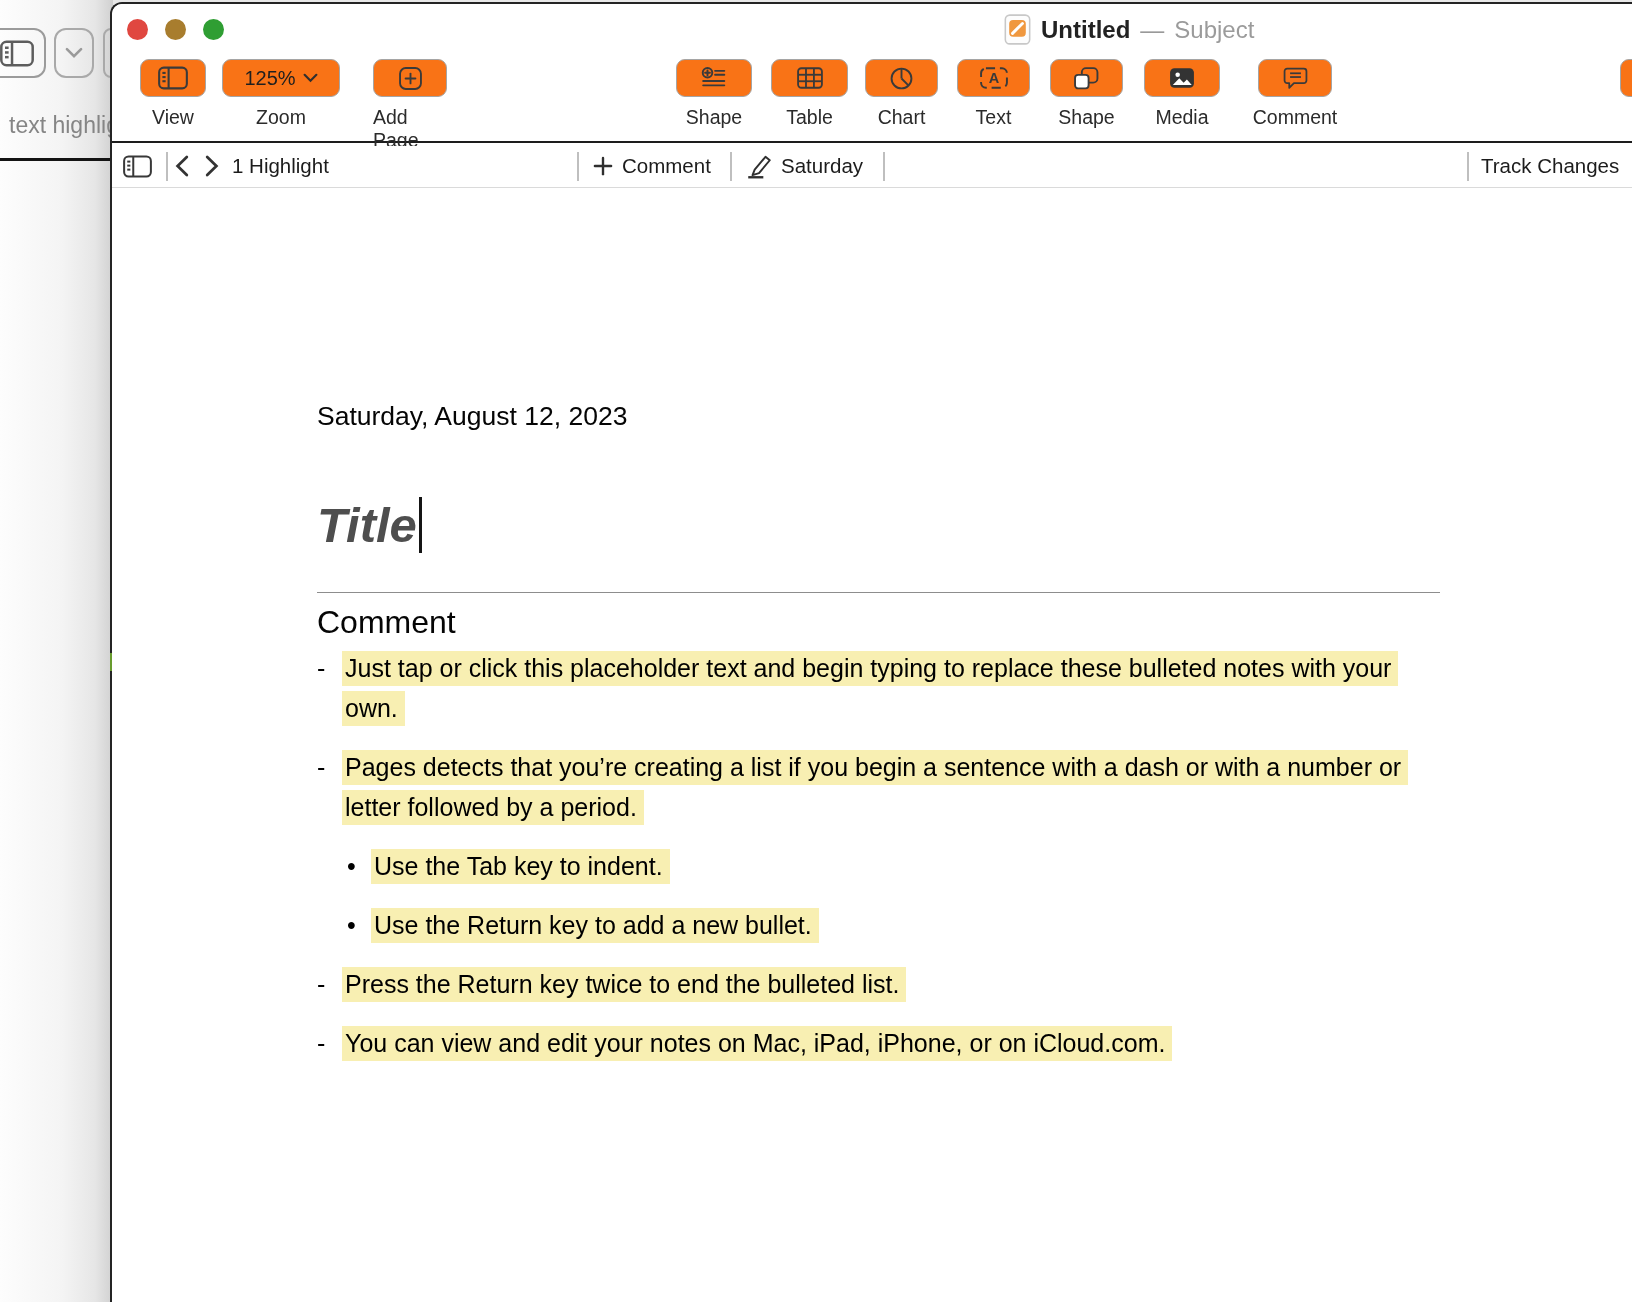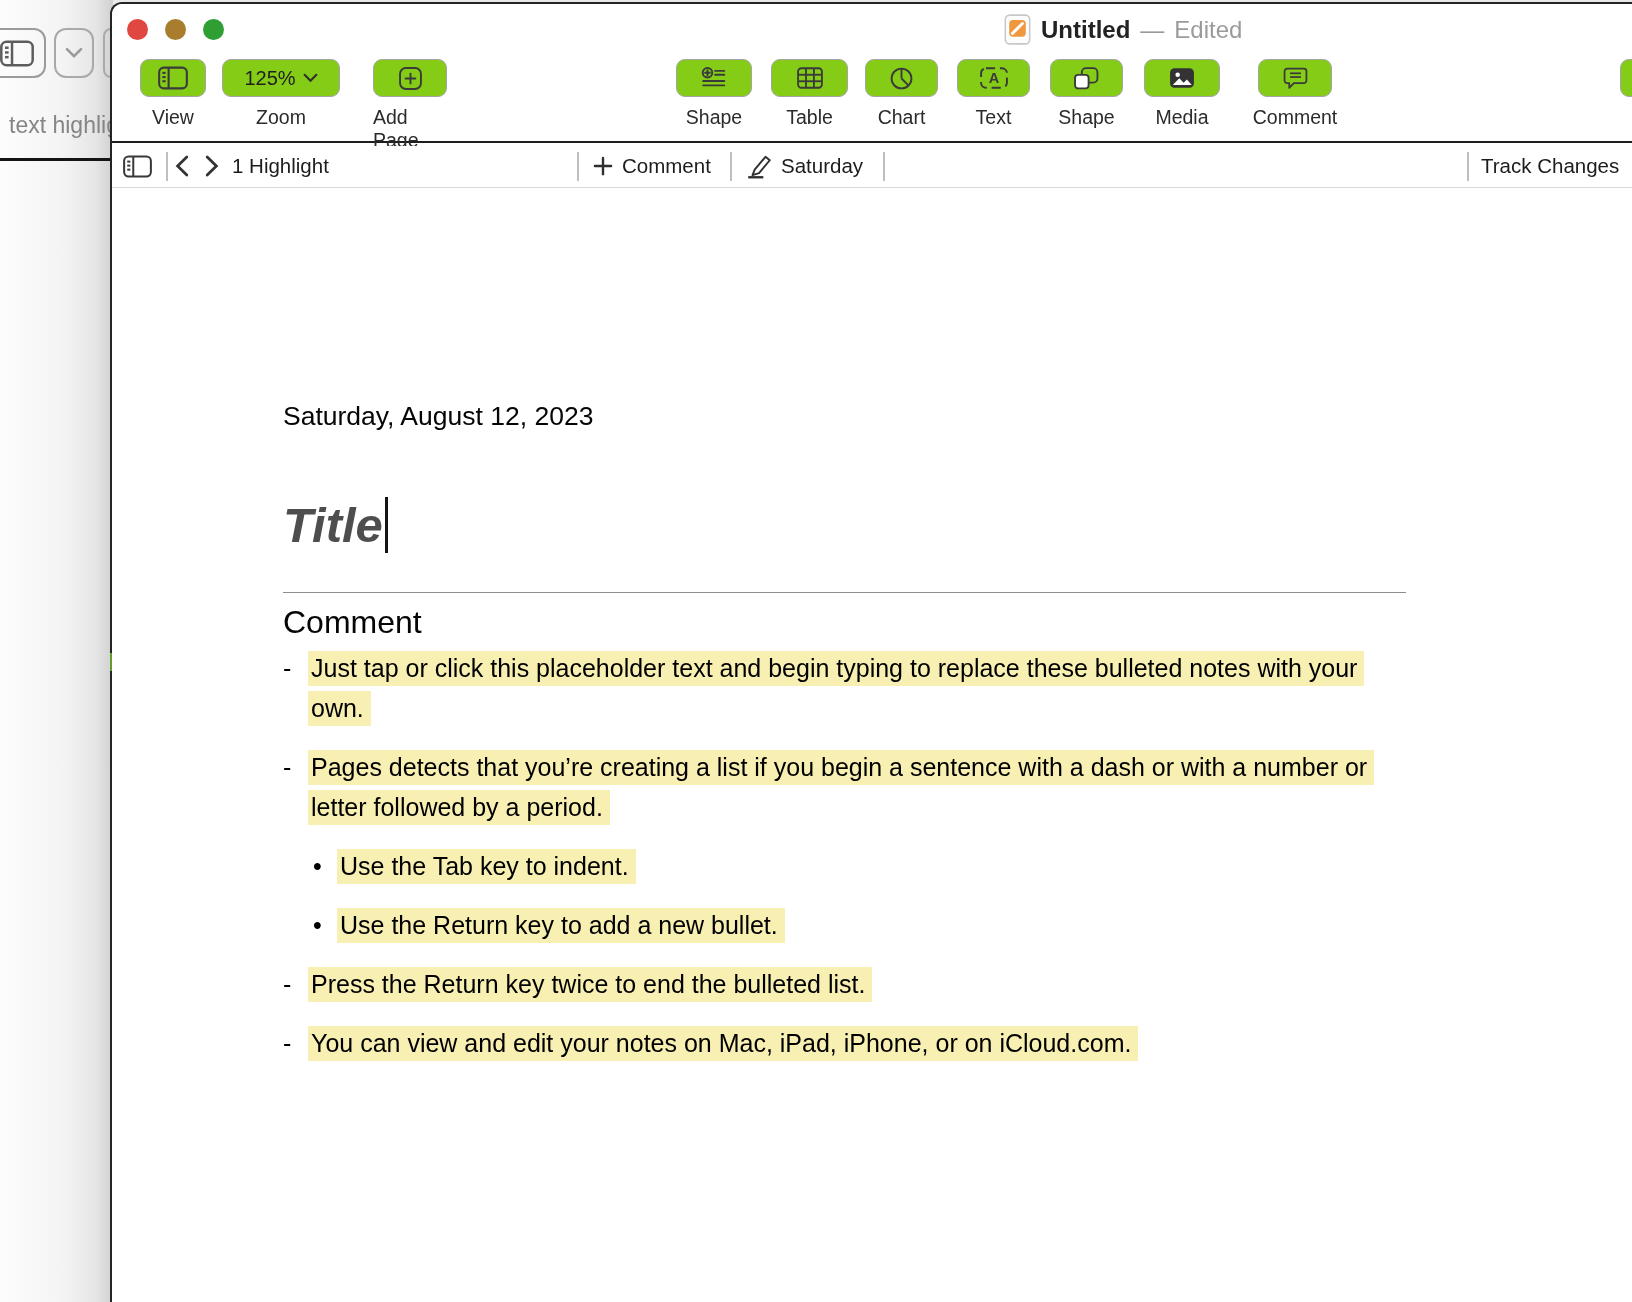--- a/index.html
+++ b/index.html
@@ -28,38 +28,38 @@
   .tl-red { left:15px; background:var(--tl-red); }
   .tl-yellow { left:53px; background:var(--tl-yellow); }
   .tl-green { left:91px; background:var(--tl-green); }
 
   .title-cluster { position:absolute; left:868px; top:10px; display:flex; align-items:center; gap:10px;padding-left:24px; }
   .title-cluster .t-name { font-size:24px; font-weight:700; color:#222; }
   .title-cluster .t-dash { font-size:24px; color:#999; }
   .title-cluster .t-status { font-size:24px; color:#9b9b9b; }
 
   .tool { position:absolute; top:55px; display:flex; flex-direction:column; align-items:center; }
-  .tool-btn { height:38px; width:100%; background:#84cc16; border:1.8px solid #a5a5a5; border-radius:9px;
+  .tool-btn { height:38px; width:100%; background:#f97316; border:1.8px solid #a5a5a5; border-radius:9px;
     display:flex; align-items:center; justify-content:center; gap:7px; cursor:default; }
   .tool-label { margin-top:9px; font-size:19.5px; color:#2b2b2b; }
   .zoom-val { font-size:20px; color:#1f1f1f; }
   svg.ic { display:block; }
 
   
   .review-bar { position:absolute; left:0; top:141.5px; right:0; height:42px; background:#fff; border-bottom:1px solid #dadada; }
   .rb { position:absolute; top:0; height:41px; display:flex; align-items:center; }
   .rb-divider { position:absolute; top:6px; width:2px; height:29px; background:#bfbfbf; }
   .rb-text { font-size:20.5px; color:#1c1c1c; }
 
   
   .green-mark { position:absolute; left:-2.5px; top:649px; width:6px; height:18px; background:#689b2e; }
 
   
   .doc { position:absolute; left:0; top:184px; right:0; bottom:0; background:#fff; }
-  .doc-content { padding:213px 0 0 171px; width:1298px; }
+  .doc-content { padding:213px 0 0 171px; width:1298px;margin-left:34px; }
   .doc-date { font-size:26.5px; line-height:31px; color:#050505; }
   .doc-title-row { margin-top:64px; display:flex; align-items:center;font-style:italic; }
   .doc-title { font-size:49px; line-height:58px; font-weight:700; color:#4e4e4e; }
   .caret { width:3px; height:56px; background:#151515; margin-left:2px; }
   .doc-hr { margin-top:38px; width:1123px; border:none; border-top:1.7px solid #8d8d8d; }
   .doc-subject { margin-top:9px; font-size:32px; line-height:40px; color:#050505; }
   .doc-list { margin-top:6px; width:1123px; }
   .doc-item { position:relative; padding-left:28px; margin-bottom:19px; font-size:25px; line-height:40px; color:#000; }
   .doc-item.level1 { padding-left:57px; }
   .doc-item .marker { position:absolute; left:0; top:0; }
@@ -98,21 +98,21 @@
     <div class="tl tl-green"></div>
 
     <div class="title-cluster">
       <svg class="ic" width="27" height="31" viewBox="0 0 24 28">
         <rect x="1" y="1" width="22" height="26" rx="4" fill="#fdfdfd" stroke="#c8c8c8" stroke-width="1.4"></rect>
         <rect x="4.5" y="5.5" width="15" height="15" rx="3.5" fill="#f0983f"></rect>
         <line x1="7.5" y1="17.5" x2="16.5" y2="8.5" stroke="#fff" stroke-width="2.6" stroke-linecap="round"></line>
       </svg>
       <span class="t-name">Untitled</span>
       <span class="t-dash">—</span>
-      <span class="t-status">Edited</span>
+      <span class="t-status">Subject</span>
     </div>
 
     <div class="tool" style="left:28px; width:66px;">
       <div class="tool-btn">
         <svg class="ic" width="30" height="24" viewBox="0 0 26 20" fill="none" stroke="#3a3a3a" stroke-width="1.8">
           <rect x="1" y="1" width="24" height="18" rx="4"></rect>
             <line x1="9.2" y1="1" x2="9.2" y2="19"></line>
           <line x1="3.8" y1="5.6" x2="6.6" y2="5.6"></line>
             <line x1="3.8" y1="9.2" x2="6.6" y2="9.2"></line>
             <line x1="3.8" y1="12.8" x2="6.6" y2="12.8"></line>

